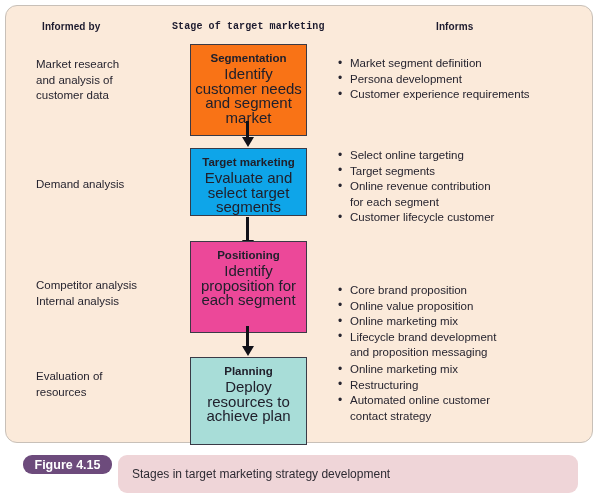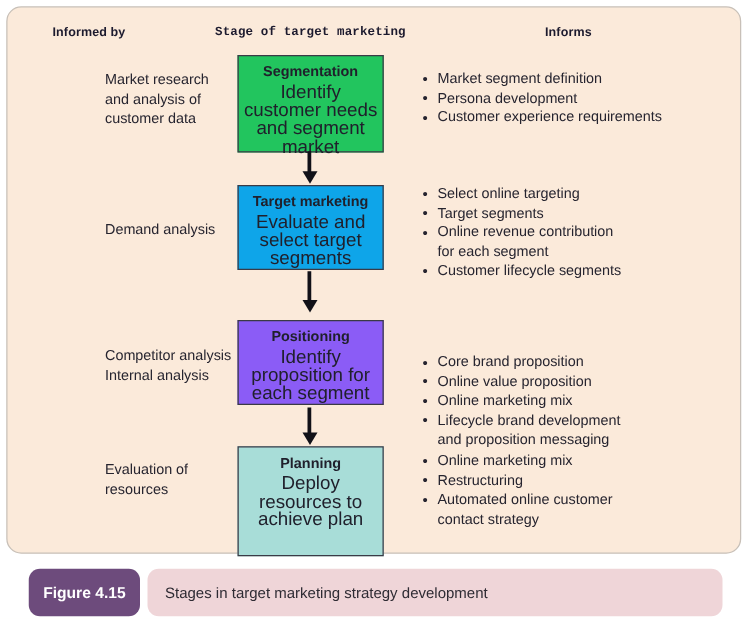--- a/index.html
+++ b/index.html
@@ -49,21 +49,20 @@
   .col-head.informs   { left: 400px; top: 21px; margin-left: 36px; }
 
   
   .left-text {
     position: absolute;
     left: 36px;
     width: 150px;
     font-size: 11.5px;
     line-height: 15.5px;
     color: #26242f;
-    margin-left: 48px;
   }
   .left-text .ln { display: block; white-space: nowrap; }
 
   
   .stage-box {
     position: absolute;
     left: 190px;
     width: 117px;
     box-sizing: border-box;
     border: 1.2px solid #3a3a46;
@@ -133,21 +132,21 @@
     display: block;
     padding-left: 0;
   }
 
   
   .caption-badge {
     position: absolute;
     left: 23px;
     top: 455px;
     width: 89px;
-    height: 38px;
+    height: 19px;
     box-sizing: border-box;
     background: #6d4b7c;
     border-radius: 9px;
     color: #ffffff;
     font-size: 12.5px;
     font-weight: bold;
     display: flex;
     align-items: center;
     justify-content: center;
   }
@@ -179,21 +178,21 @@
   <div class="col-head informed">Informed by</div>
   <div class="col-head stage">Stage of target marketing</div>
   <div class="col-head informs">Informs</div>
 
   <div class="left-text" style="top:57px;">
     <span class="ln">Market research</span>
     <span class="ln">and analysis of</span>
     <span class="ln">customer data</span>
   </div>
 
-  <div class="stage-box" style="top:44px; height:78px; background:#22c55e;">
+  <div class="stage-box" style="top:44px; height:92px; background:#f97316;">
     <span class="stage-title">Segmentation</span>
     <span class="stage-desc">Identify customer needs and segment market</span>
   </div>
 
   <div class="arrow" style="top:121px; height:17px;"></div>
 
   <ul class="bullets" style="top:56px;">
     <li><span>Market segment definition</span></li>
     <li><span>Persona development</span></li>
     <li><span>Customer experience requirements</span></li>
@@ -210,29 +209,29 @@
 
   <div class="arrow" style="top:217px; height:24px;"></div>
 
   <ul class="bullets" style="top:148px;">
     <li><span>Select online targeting</span></li>
     <li><span>Target segments</span></li>
     <li>
       <span>Online revenue contribution</span>
       <span class="cont">for each segment</span>
     </li>
-    <li><span>Customer lifecycle segments</span></li>
+    <li><span>Customer lifecycle customer</span></li>
   </ul>
 
   <div class="left-text" style="top:278px;">
     <span class="ln">Competitor analysis</span>
     <span class="ln">Internal analysis</span>
   </div>
 
-  <div class="stage-box" style="top:256px; height:68px; background:#8b5cf6;">
+  <div class="stage-box" style="top:241px; height:92px; background:#ec4899;">
     <span class="stage-title">Positioning</span>
     <span class="stage-desc">Identify proposition for each segment</span>
   </div>
 
   <div class="arrow" style="top:326px; height:21px;"></div>
 
   <ul class="bullets" style="top:251px;margin-top:32px;">
     <li><span>Core brand proposition</span></li>
     <li><span>Online value proposition</span></li>
     <li><span>Online marketing mix</span></li>

